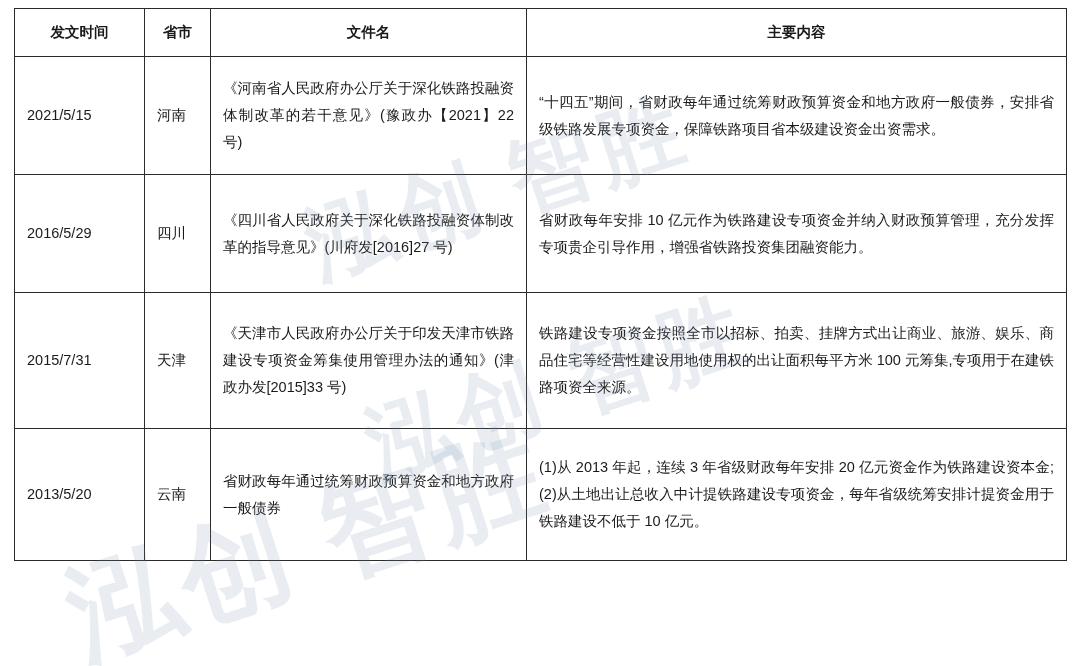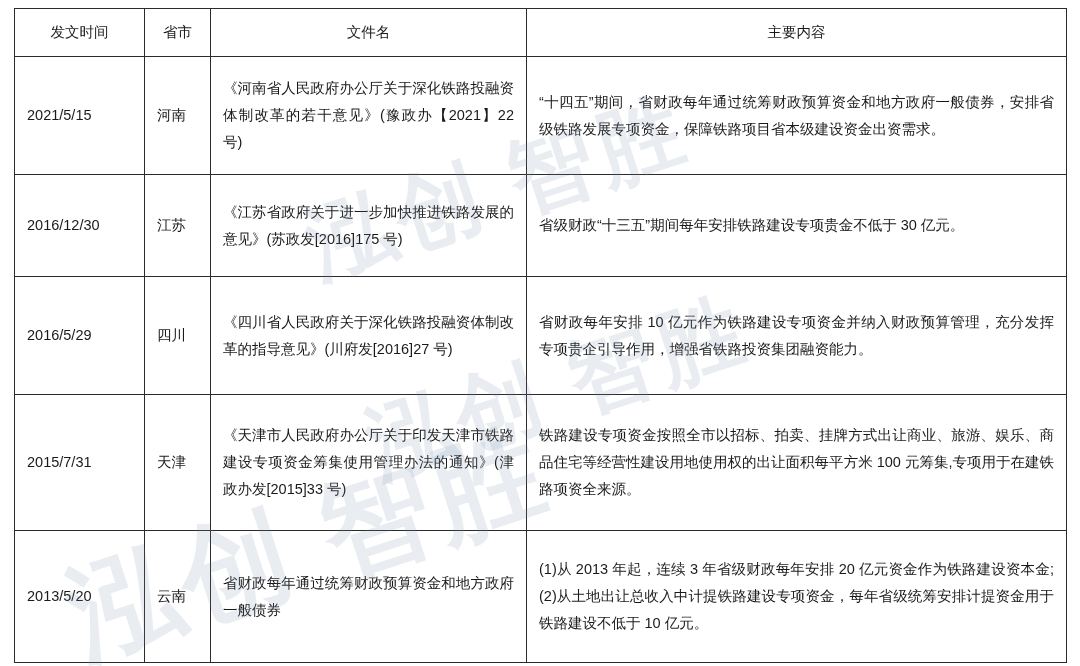--- a/index.html
+++ b/index.html
@@ -59,21 +59,21 @@
   table.doc-table td {
     border: 1px solid #2b2b2b;
     vertical-align: middle;
     font-size: 14.5px;
     line-height: 1.85;
     padding: 10px 12px;
     box-sizing: border-box;
   }
 
   thead th {
-    font-weight: normal;
+    font-weight: bold;
     text-align: center;
     height: 48px;
     padding: 6px 8px;
     font-size: 15px;
   }
 
   col.c-date { width: 130px; }
   col.c-prov { width: 66px; }
   col.c-file { width: 316px; }
   col.c-main { width: 540px; }
@@ -122,26 +122,20 @@
         <th>主要内容</th>
       </tr>
     </thead>
     <tbody>
       <tr class="r0">
         <td class="date-cell">2021/5/15</td>
         <td class="prov-cell">河南</td>
         <td class="file-cell">《河南省人民政府办公厅关于深化铁路投融资体制改革的若干意见》(豫政办【2021】22 号)</td>
         <td class="main-cell">“十四五”期间，省财政每年通过统筹财政预算资金和地方政府一般债券，安排省级铁路发展专项资金，保障铁路项目省本级建设资金出资需求。</td>
       </tr>
-      <tr class="r1">
-        <td class="date-cell">2016/12/30</td>
-        <td class="prov-cell">江苏</td>
-        <td class="file-cell">《江苏省政府关于进一步加快推进铁路发展的意见》(苏政发[2016]175 号)</td>
-        <td class="main-cell">省级财政“十三五”期间每年安排铁路建设专项贵金不低于 30 亿元。</td>
-      </tr>
       <tr class="r2">
         <td class="date-cell">2016/5/29</td>
         <td class="prov-cell">四川</td>
         <td class="file-cell">《四川省人民政府关于深化铁路投融资体制改革的指导意见》(川府发[2016]27 号)</td>
         <td class="main-cell">省财政每年安排 10 亿元作为铁路建设专项资金并纳入财政预算管理，充分发挥专项贵企引导作用，增强省铁路投资集团融资能力。</td>
       </tr>
       <tr class="r3">
         <td class="date-cell">2015/7/31</td>
         <td class="prov-cell">天津</td>
         <td class="file-cell">《天津市人民政府办公厅关于印发天津市铁路建设专项资金筹集使用管理办法的通知》(津政办发[2015]33 号)</td>

